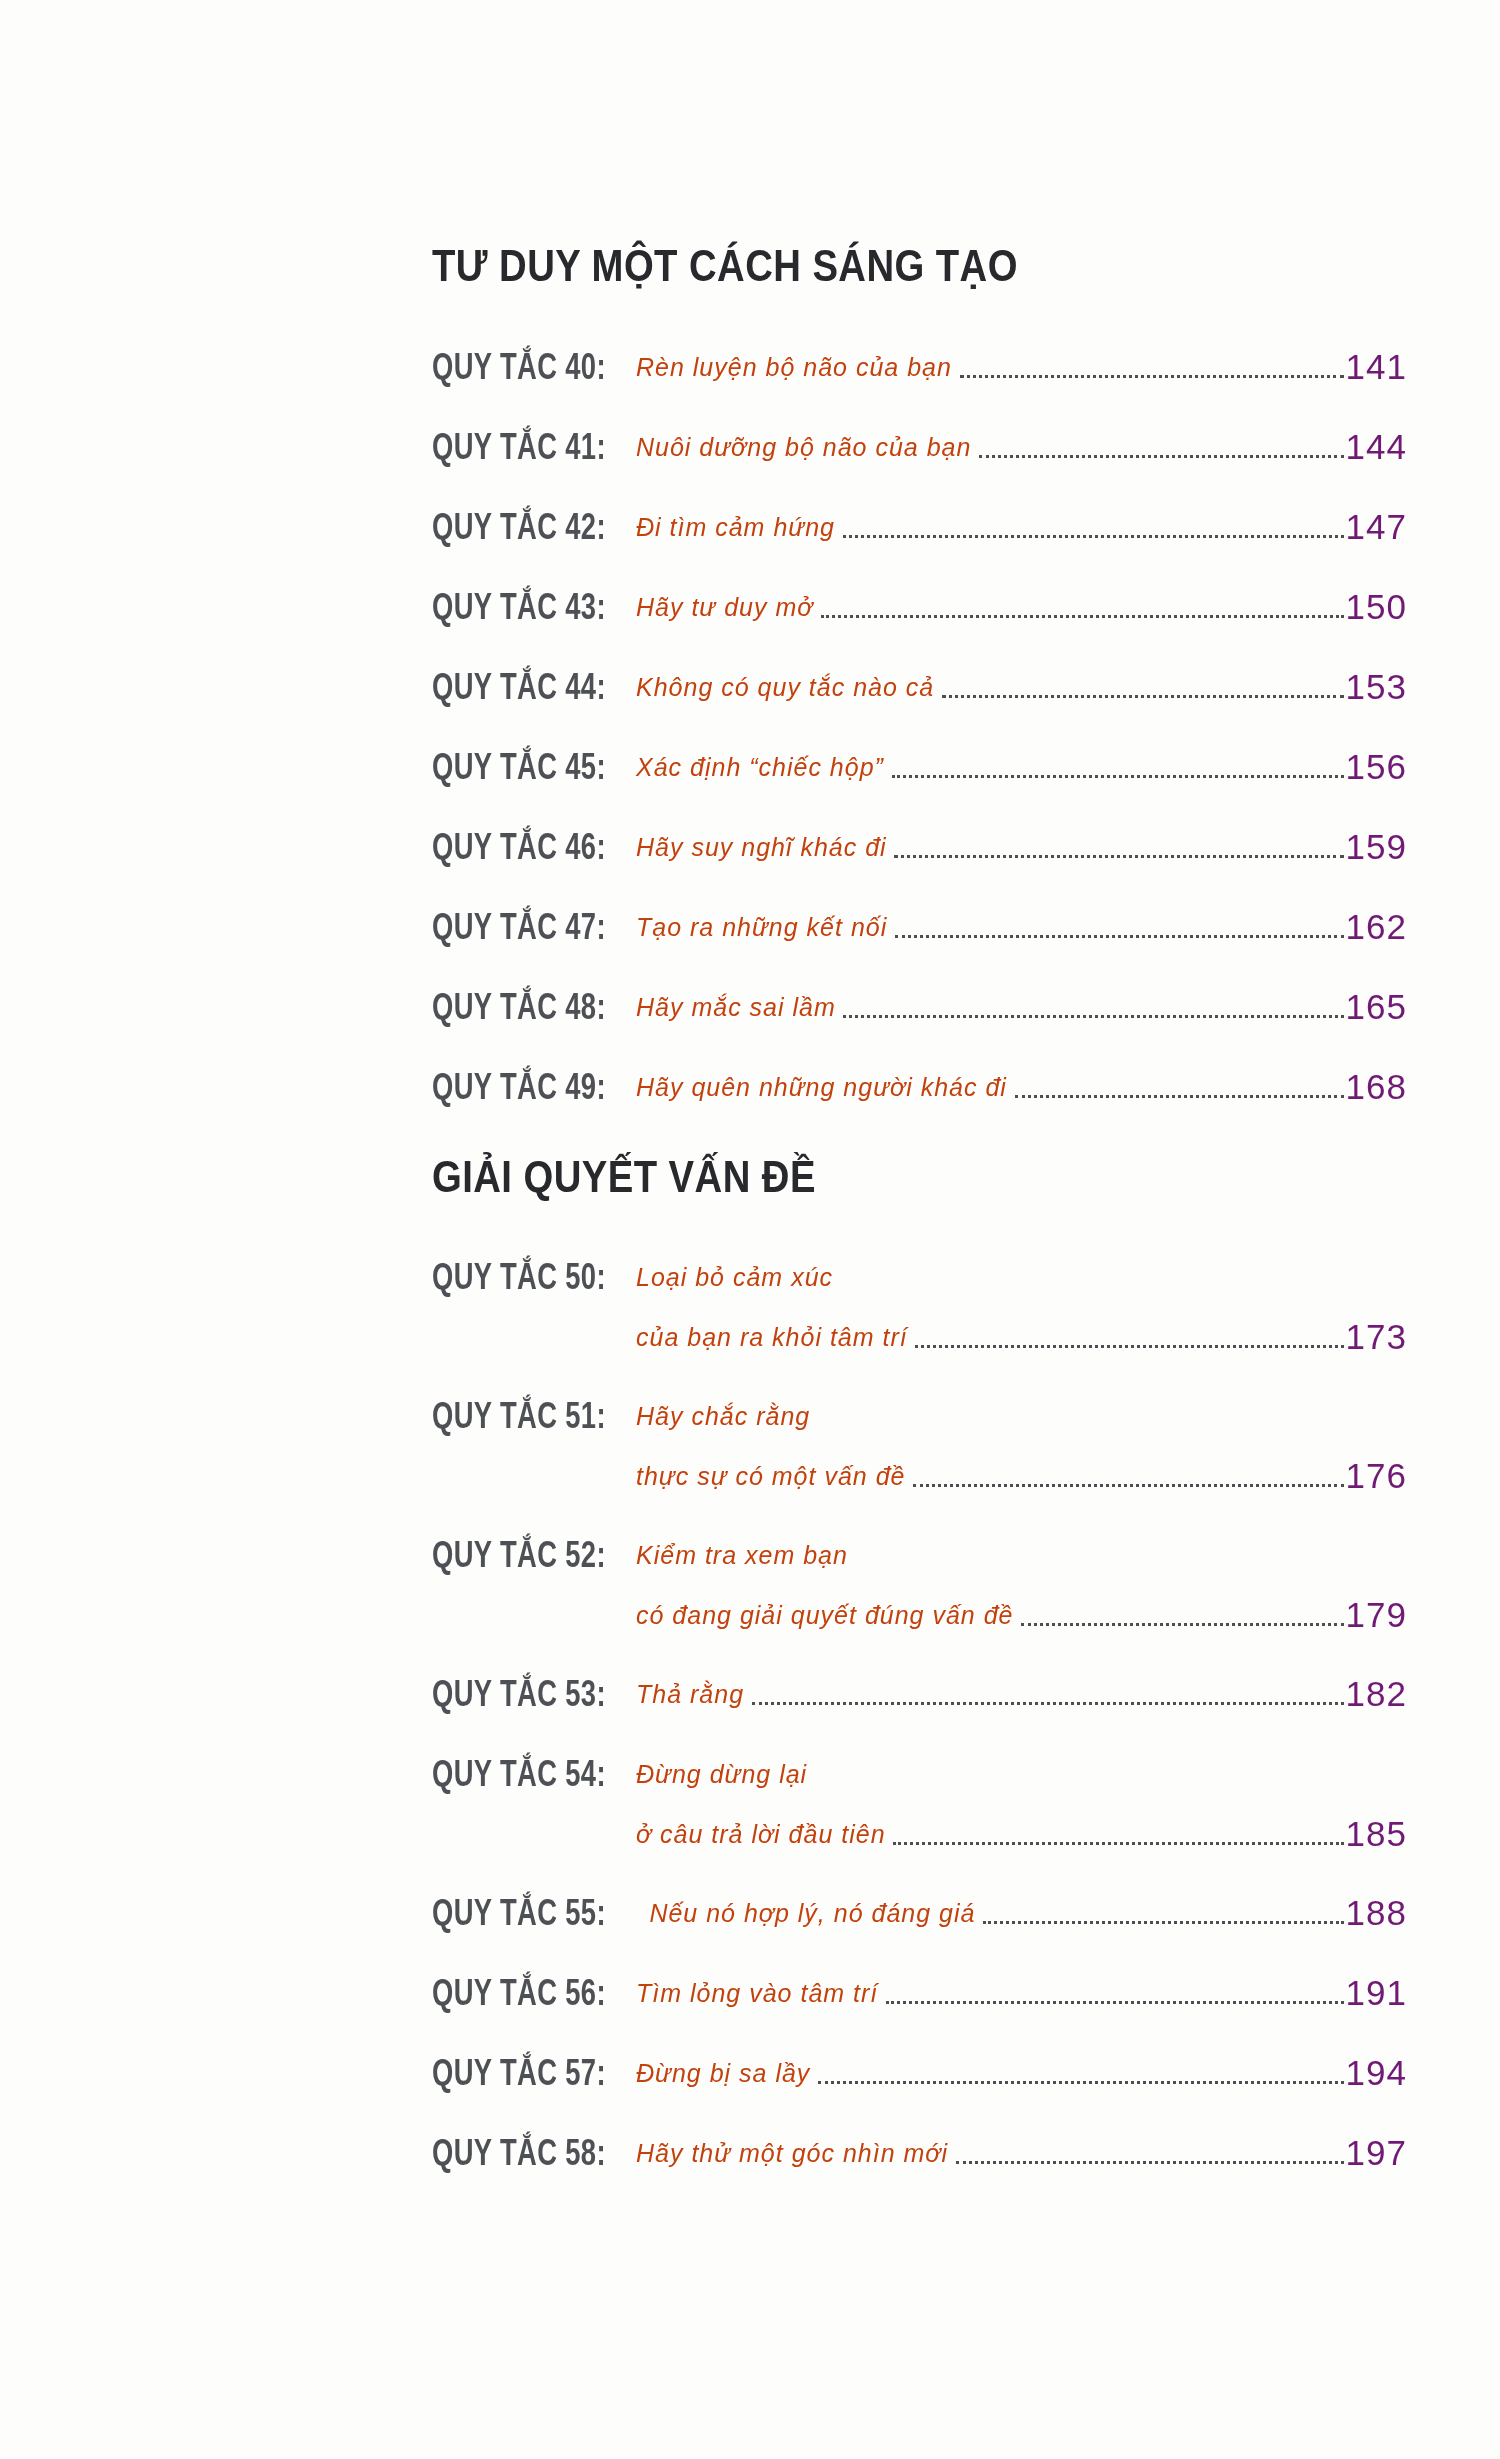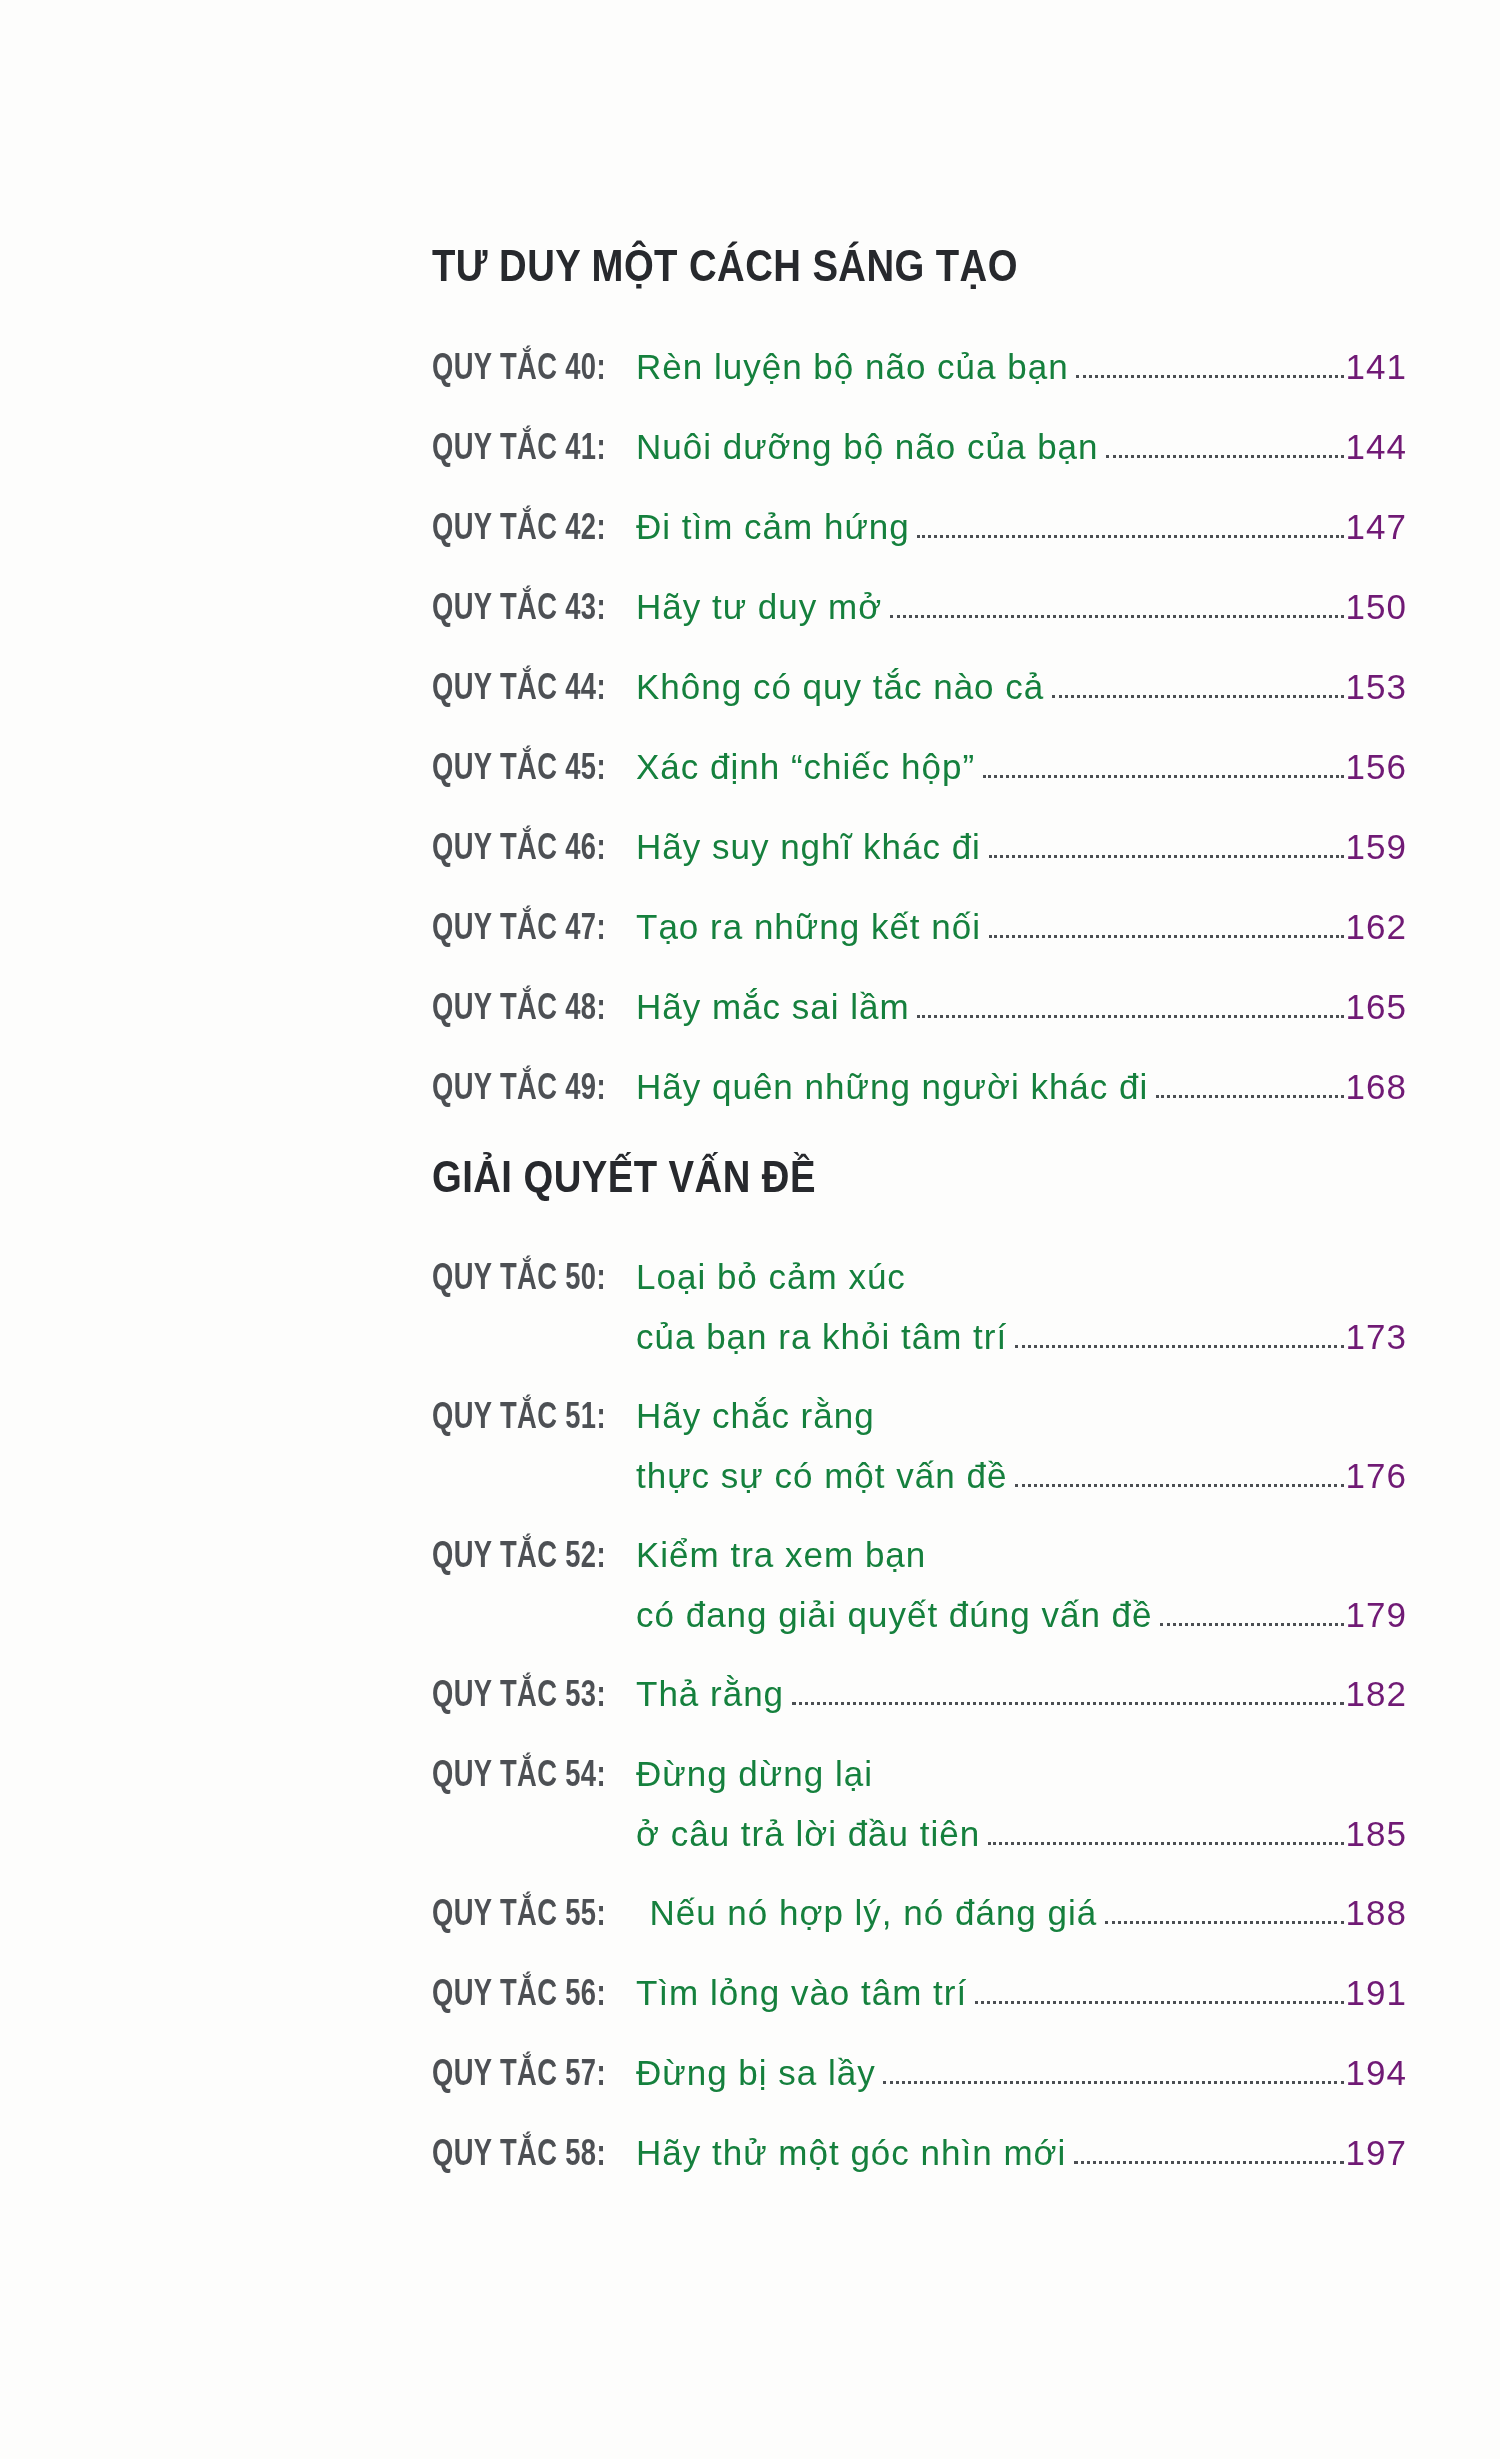--- a/index.html
+++ b/index.html
@@ -68,24 +68,25 @@
   }
   .line {
     display: flex;
     height: 42px;
     align-items: center;
   }
   .line + .line {
     margin-top: 18px;
   }
   .line-text {
-    font-size: 35px;
-    color: #15803d;
+    font-size: 25px;
+    color: #c2410c;
     letter-spacing: 1px;
     white-space: nowrap;
+    font-style: italic;
   }
   .entry.indent .line-text {
     padding-left: 13.4px;
   }
   .dots {
     flex: 1 1 auto;
     min-width: 25px;
     align-self: flex-end;
     margin: 0 1.9px 9.6px 7.7px;
     border-bottom: 3.8px dotted #4b4e52;

